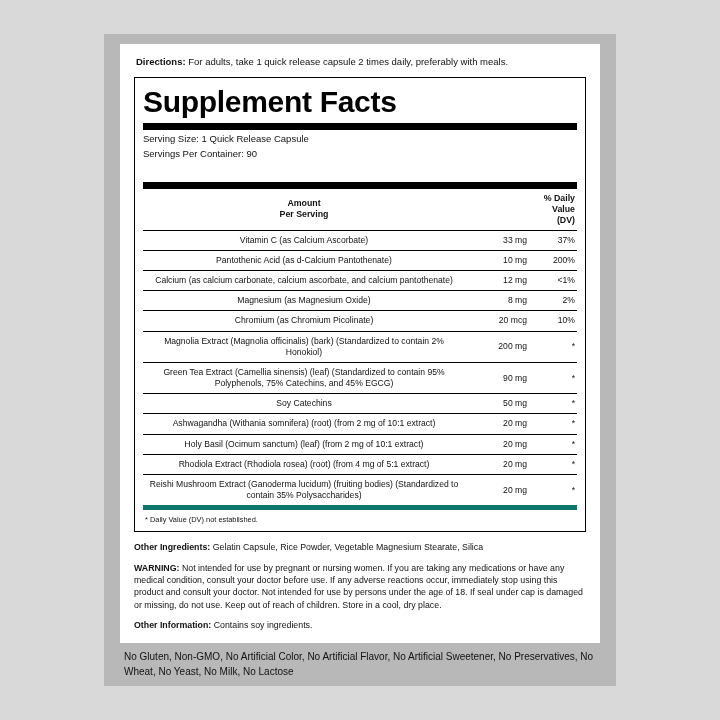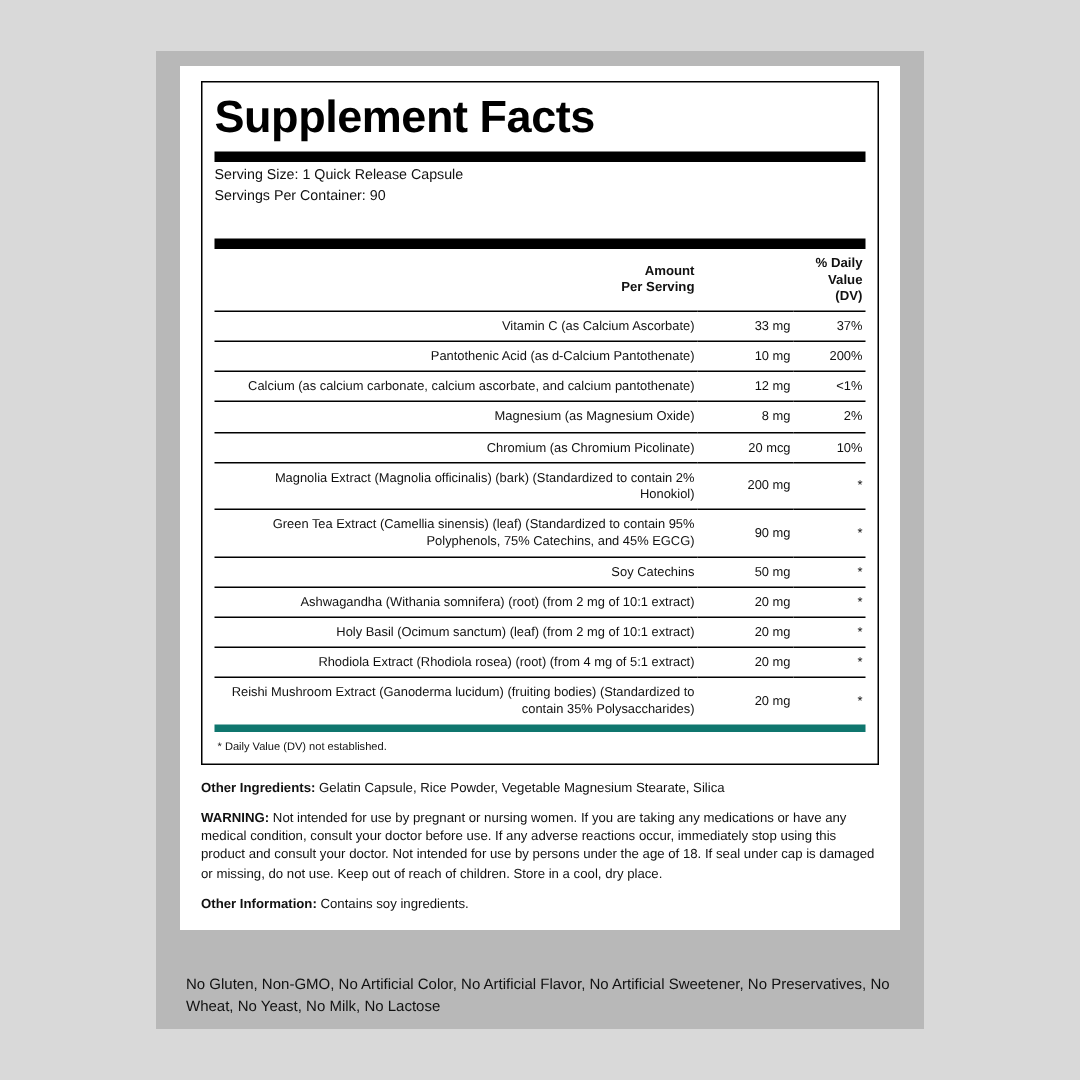--- a/index.html
+++ b/index.html
@@ -66,21 +66,21 @@
     font-size: 8.6px;
     color: #111;
   }
   table.facts td {
     padding: 4px 2px;
     vertical-align: middle;
     border-bottom: 0.8px solid #000;
     line-height: 1.3;
   }
   table.facts tr:last-child td { border-bottom: none; }
-  td.name { text-align: right; padding-right: 6px; }
+  td.name { text-align: center; padding-right: 6px; }
   td.amt { text-align: right; width: 60px; white-space: nowrap; }
   td.dv  { text-align: right; width: 44px; white-space: nowrap; }
 
   .hdr td {
     font-weight: bold;
     font-size: 8.8px;
     border-bottom: 2.5px solid #000;
     padding: 4px 2px 5px 2px;
     vertical-align: bottom;
   }
@@ -109,20 +109,23 @@
     line-height: 1.45;
     margin: 16px 4px 0 4px;
   }
 </style>
 </head>
 <body>
 
 <div class="panel">
   <div class="sheet">
 
+    <div class="directions">
+      <b>Directions:</b><span> For adults, take 1 quick release capsule 2 times daily, preferably with meals.</span>
+    </div>
 
     <div class="facts-box">
       <div class="facts-title">Supplement Facts</div>
       <div class="rule-thick"></div>
 
       <div class="serving">
         <div>Serving Size: 1 Quick Release Capsule</div>
         <div>Servings Per Container: 90</div>
       </div>
       <div class="rule-thick"></div>

